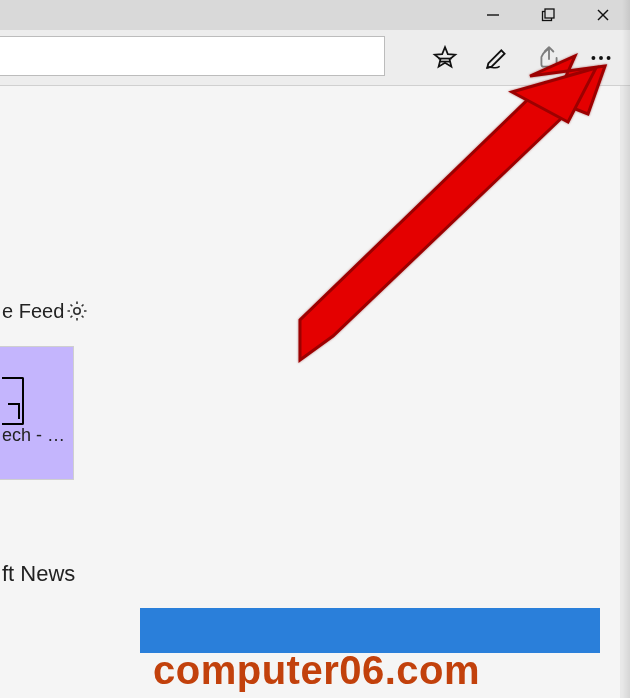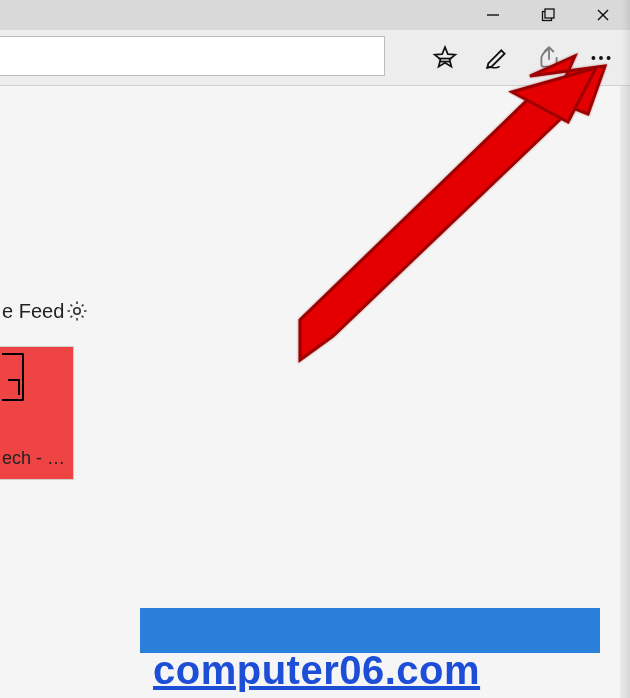--- a/index.html
+++ b/index.html
@@ -93,29 +93,29 @@
     width: 26px; height: 26px;
     display: flex; align-items: center; justify-content: center;
   }
 
   .tile {
     position: absolute;
     left: 0;
     top: 260px;
     width: 74px;
     height: 134px;
-    background: #ef4444;
+    background: #c4b5fd;
     border: 1px solid #cfcfcf;
     border-left: none;
     padding: 6px 6px 0 0;
     font-size: 18px;
     color: #222;
     display: flex;
     flex-direction: column;
-    justify-content: space-between;
+    justify-content: center;
   }
   .tile-icon-frag {
     align-self: flex-start;
     margin-left: 2px;
     width: 22px; height: 48px;
     border: 2px solid #000;
     border-left: none;
     border-top-right-radius: 2px;
     border-bottom-right-radius: 2px;
     position: relative;
@@ -154,23 +154,22 @@
     height: 45px;
     background: #2a7fda;
   }
   .watermark {
     position: absolute;
     left: 153px;
     top: 648px;
     font-family: Arial, sans-serif;
     font-weight: bold;
     font-size: 40px;
-    color: #1d4ed8;
+    color: #c2410c;
     letter-spacing: 0.5px;
-    text-decoration: underline;
   }
 
   
   .arrow-layer {
     position: absolute;
     top: 0; left: 0;
     width: 630px; height: 698px;
     pointer-events: none;
   }
 
@@ -251,20 +250,21 @@
         <path d="M12 2.5 v2.5 M12 19 v2.5 M21.5 12 h-2.5 M5 12 H2.5 M18.5 5.5 l-1.8 1.8 M7.3 16.7 l-1.8 1.8 M18.5 18.5 l-1.8 -1.8 M7.3 7.3 L5.5 5.5"></path>
       </svg>
     </span>
   </div>
 
   <div class="tile">
     <div class="tile-icon-frag"></div>
     <div class="tile-label">ech - …</div>
   </div>
 
+  <div class="section-heading">ft News</div>
 
 </div>
 
 <div class="blue-band"></div>
 
 <div class="watermark">computer06.com</div>
 
 <svg class="arrow-layer" width="630" height="698" viewBox="0 0 630 698">
   <defs>
     <filter id="ds" x="-20%" y="-20%" width="140%" height="140%">

